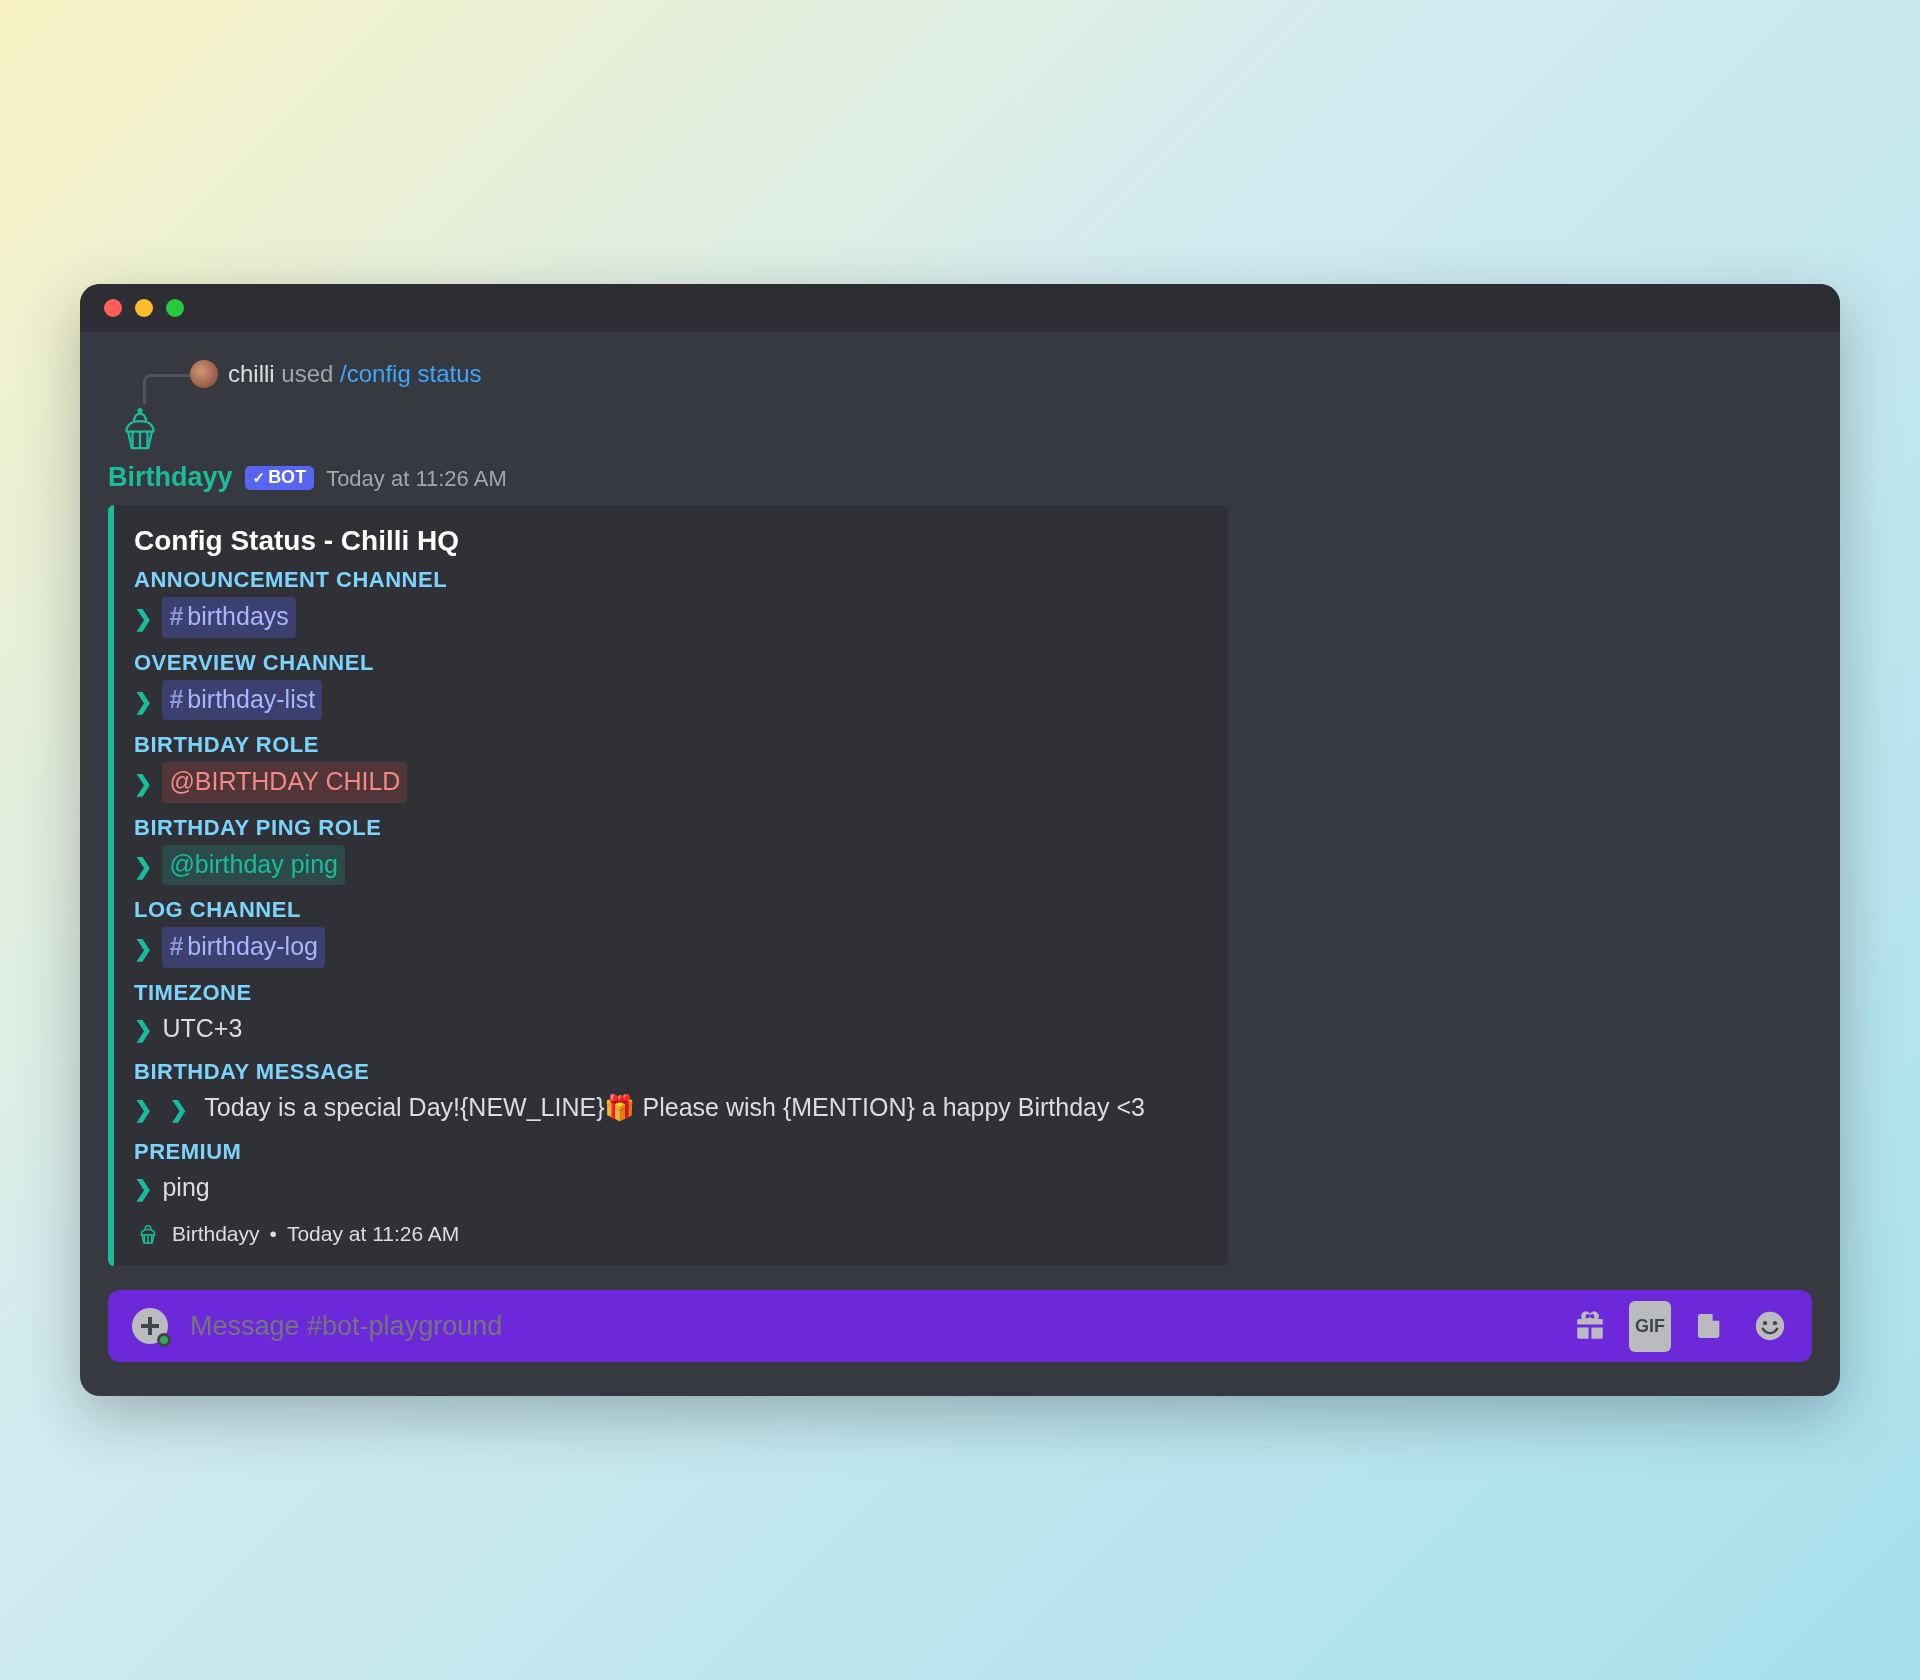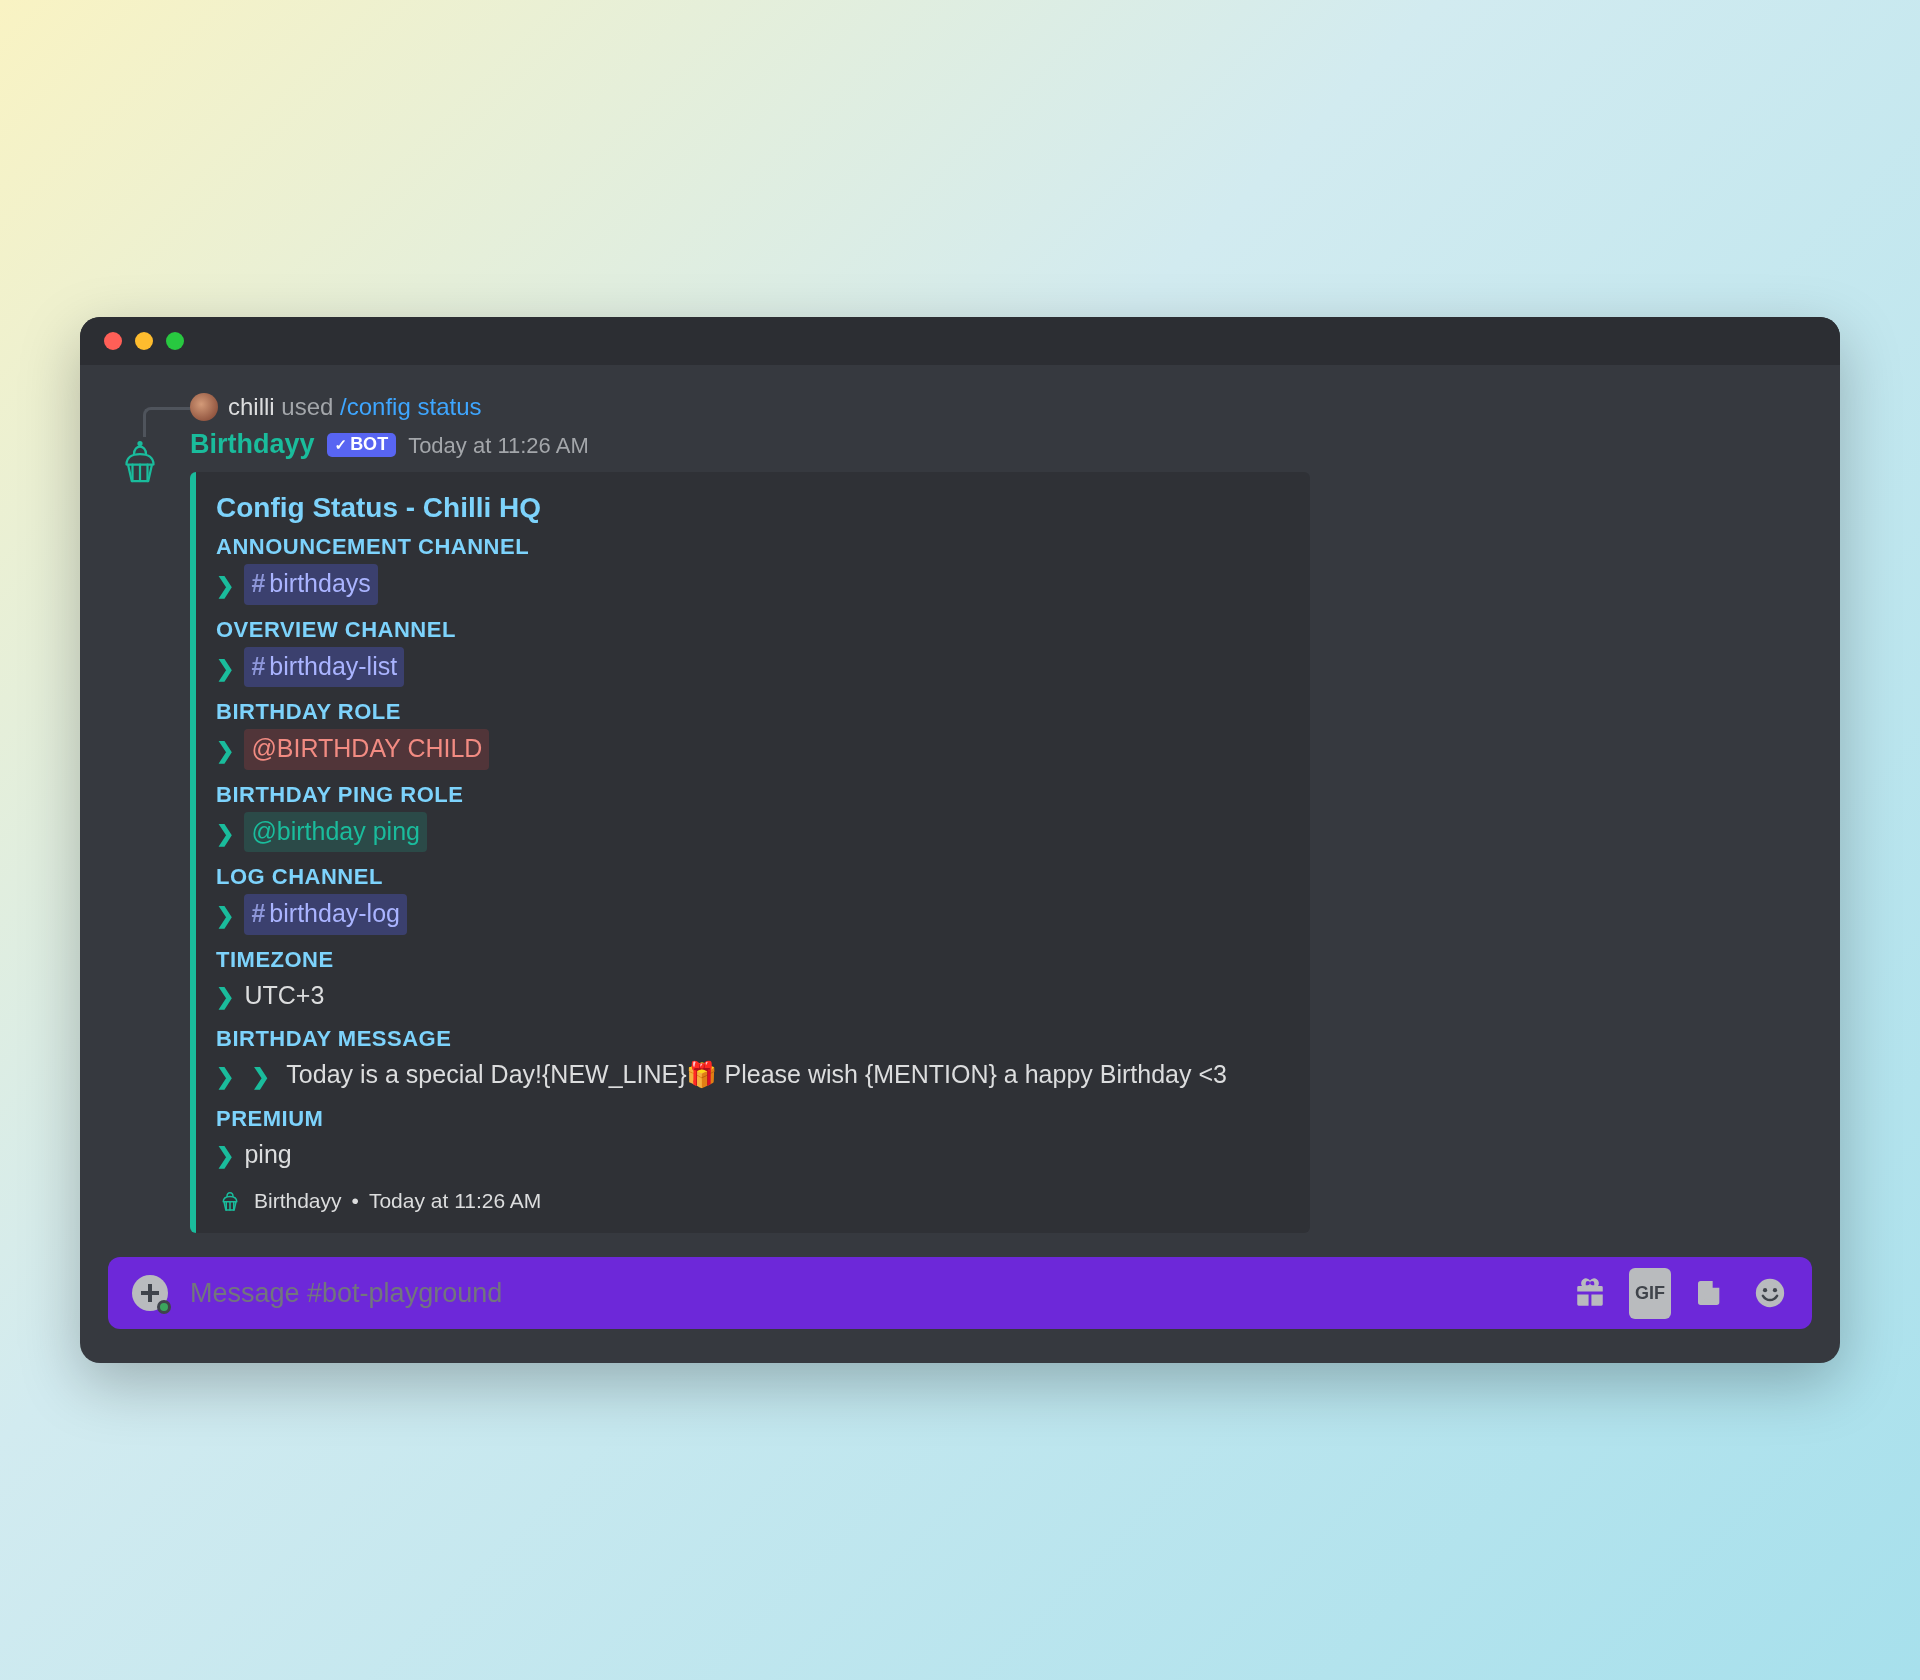--- a/index.html
+++ b/index.html
@@ -60,21 +60,21 @@
   }
   .reply-avatar {
     width: 28px; height: 28px; border-radius: 50%;
     background: radial-gradient(circle at 40% 40%, #d39a78, #7a3d2c);
     margin-right: 10px;
     display: inline-block;
   }
   .reply-user { color: #dcddde; font-weight: 500; }
   .reply-cmd  { color: #3ea6ff; }
 
-  .msg-row { display: flex; }
+  .msg-row { display: flex; flex-direction: column; }
   .bot-avatar {
     width: 64px; height: 64px; border-radius: 50%;
     display: flex; align-items: center; justify-content: center;
     color: #1abc9c;
     margin-right: 18px;
     flex-shrink: 0;
     margin-top: 2px;
   }
   .cupcake-svg { width: 48px; height: 48px; }
 
@@ -97,21 +97,21 @@
   .timestamp { color: #a3a6aa; font-size: 22px; }
 
   .embed {
     margin-top: 12px;
     background: #2f3136;
     border-left: 6px solid #1abc9c;
     border-radius: 6px;
     padding: 20px 26px 18px 20px;
     width: 1120px;
   }
-  .embed-title { font-size: 28px; font-weight: 700; color: #7dd3fc; margin-bottom: 10px; }
+  .embed-title { font-size: 28px; font-weight: 700; color: #ffffff; margin-bottom: 10px; }
   .embed-desc  { font-size: 24px; color: #dcddde; margin-bottom: 14px; }
   .code-inline {
     background: #202225;
     padding: 2px 8px;
     border-radius: 4px;
     font-family: ui-monospace, Menlo, Consolas, monospace;
     font-size: 22px;
   }
 
   .field { margin-bottom: 12px; }

